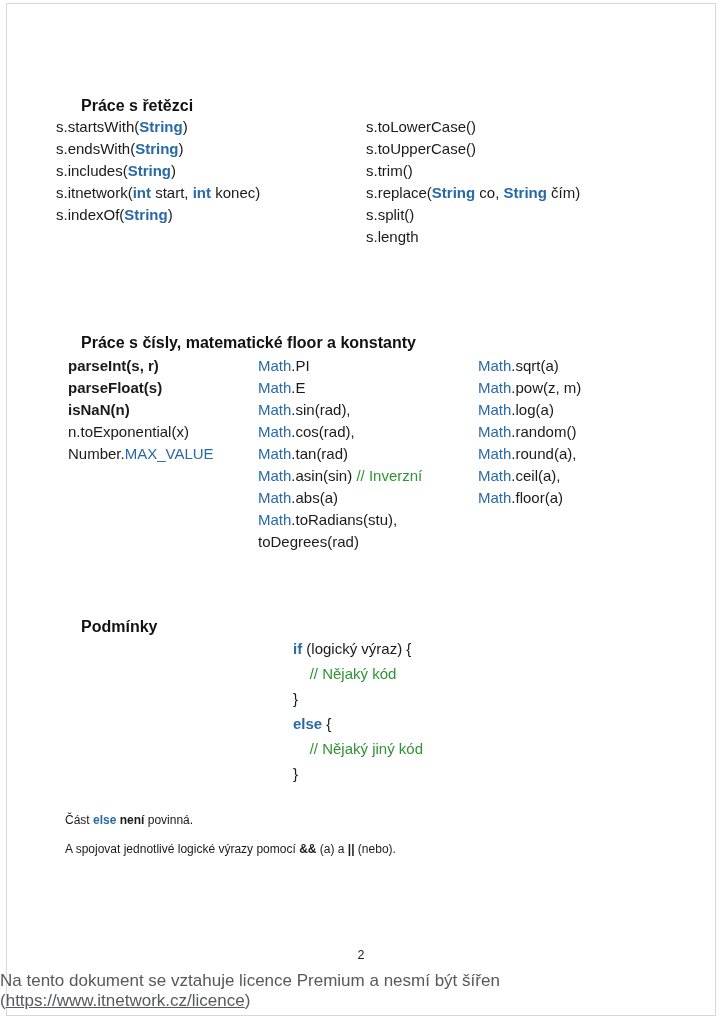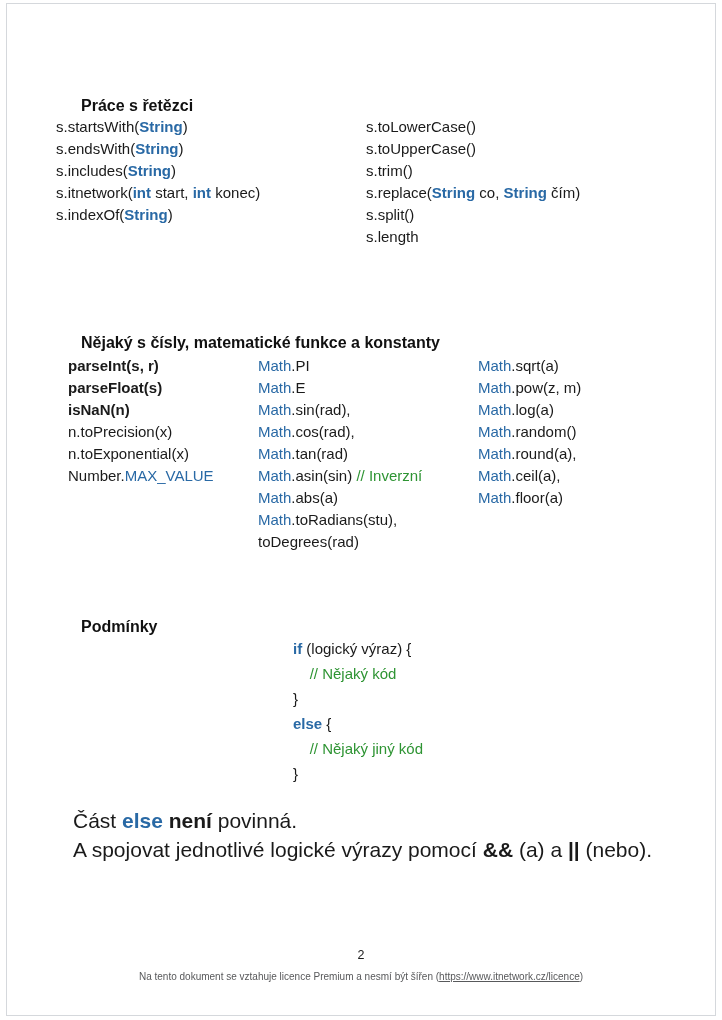--- a/index.html
+++ b/index.html
@@ -13,28 +13,28 @@
     position:relative;width:722px;height:1020px;background:#ffffff;
     font-family:"Liberation Sans",sans-serif;color:#1a1a1a;overflow:hidden;
   }
   .frame{
     position:absolute;left:6px;top:3px;width:710px;height:1013px;
     border:1px solid var(--page-border);box-sizing:border-box;pointer-events:none;
   }
   .sec-title{position:absolute;margin:16px;font-size:16px;font-weight:bold;color:#111;}
   .codecol{position:absolute;font-size:15px;line-height:22px;}
   .codeblock{position:absolute;font-size:15px;line-height:25px;}
-  .notes{position:absolute;font-size:21px;line-height:29px;margin-left:8px;}
+  .notes{position:absolute;font-size:12px;line-height:29px;}
   .line{white-space:pre;}
   .kw{color:var(--keyword-blue);font-weight:bold;}
   .bl{color:var(--keyword-blue);margin-top:24px;}
   .gr{color:var(--comment-green);}
   .b{font-weight:bold;}
   .page-number{position:absolute;left:0;top:948px;width:722px;text-align:center;font-size:12.5px;color:#1a1a1a;}
-  .footer{position:absolute;left:0;top:971px;width:722px;text-align:center;font-size:10px;color:var(--footer-gray);}
+  .footer{position:absolute;left:0;top:971px;width:722px;text-align:left;font-size:17px;color:var(--footer-gray);}
   .footer a{color:var(--footer-gray);text-decoration:underline;cursor:pointer;}
 </style>
 </head>
 <body>
 
 <div class="page">
   <div class="frame"></div>
 
   <h2 class="sec-title" style="left:65px;top:81px;">Práce s řetězci</h2>
 
@@ -48,27 +48,26 @@
 
   <div class="codecol" style="left:366px;top:116px;">
       <div class="line"><span>s.toLowerCase()</span></div>
       <div class="line"><span>s.toUpperCase()</span></div>
       <div class="line"><span>s.trim()</span></div>
       <div class="line"><span>s.replace(</span><span class="kw">String</span><span> co, </span><span class="kw">String</span><span> čím)</span></div>
       <div class="line"><span>s.split()</span></div>
       <div class="line"><span>s.length</span></div>
     </div>
 
-  <h2 class="sec-title" style="left:65px;top:318px;">Nějaký s čísly, matematické funkce a konstanty</h2>
+  <h2 class="sec-title" style="left:65px;top:318px;">Práce s čísly, matematické floor a konstanty</h2>
 
   <div class="codecol" style="left:68px;top:355px;">
       <div class="line"><span class="b">parseInt(s, r)</span></div>
       <div class="line"><span class="b">parseFloat(s)</span></div>
       <div class="line"><span class="b">isNaN(n)</span></div>
-      <div class="line"><span>n.toPrecision(x)</span></div>
       <div class="line"><span>n.toExponential(x)</span></div>
       <div class="line"><span>Number.</span><span class="bl">MAX_VALUE</span></div>
     </div>
 
   <div class="codecol" style="left:258px;top:355px;">
       <div class="line"><span class="bl">Math</span><span>.PI</span></div>
       <div class="line"><span class="bl">Math</span><span>.E</span></div>
       <div class="line"><span class="bl">Math</span><span>.sin(rad),</span></div>
       <div class="line"><span class="bl">Math</span><span>.cos(rad),</span></div>
       <div class="line"><span class="bl">Math</span><span>.tan(rad)</span></div>

